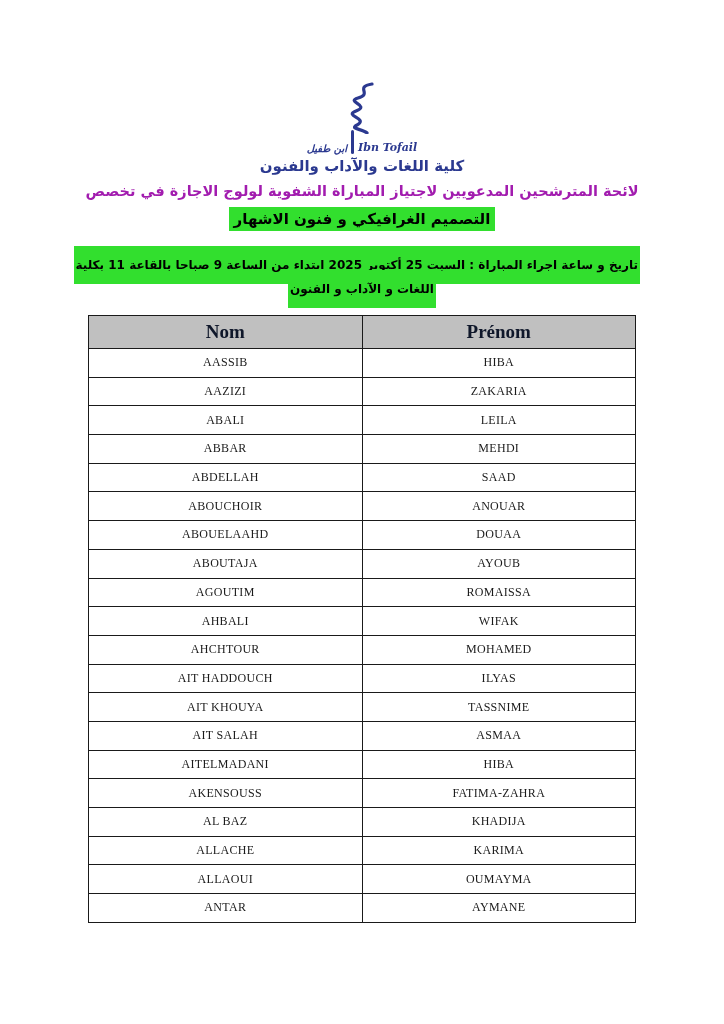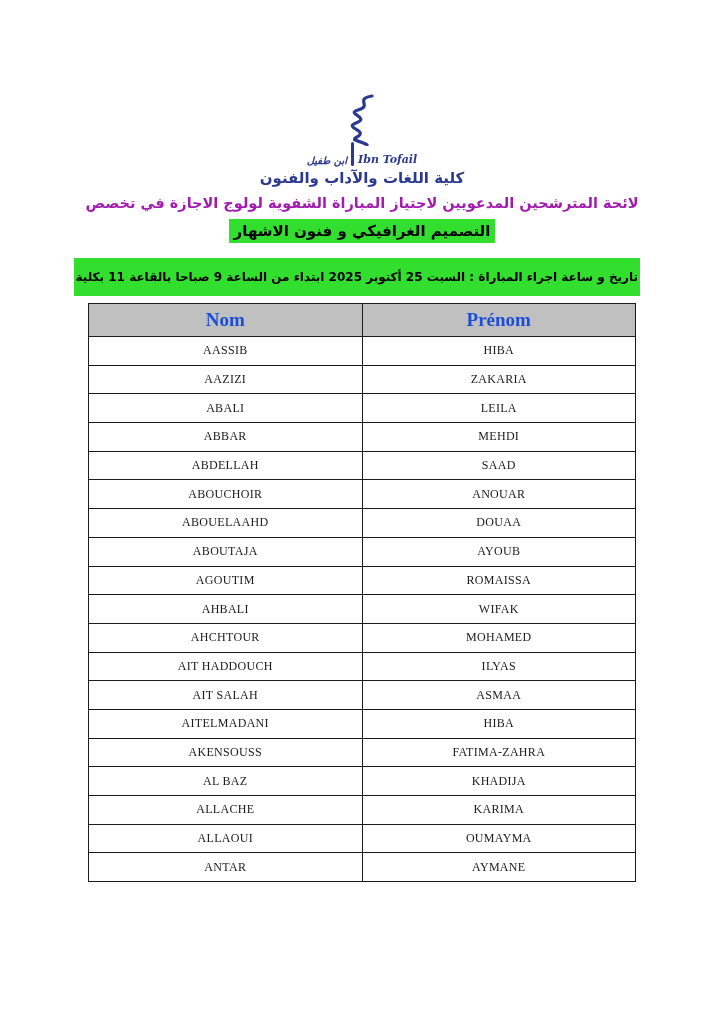--- a/index.html
+++ b/index.html
@@ -14,21 +14,20 @@
   .page {
     width: 724px;
     height: 1024px;
     background: #ffffff;
   }
 
   
   .logo {
     padding-top: 82px;
     text-align: center;
-    margin-top: 12px;
   }
   .logo-swirl { display: block; margin: 0 auto; }
   .logo-mid {
     display: flex;
     align-items: flex-end;
     justify-content: center;
     gap: 4px;
     margin-top: -4px;
     color: var(--logo-blue);
   }
@@ -102,21 +101,21 @@
   table.names th, table.names td {
     border: 1px solid #1a1a1a;
     text-align: center;
     vertical-align: middle;
   }
   table.names th {
     background: var(--th-bg);
     font-family: "Liberation Serif", serif;
     font-size: 19px;
     font-weight: bold;
-    color: #1d4ed8;
+    color: #0f172a;
     height: 33px;
   }
   table.names td {
     font-family: "Liberation Serif", serif;
     font-size: 12px;
     color: #1a1a1a;
     height: 28.7px;
     letter-spacing: 0.3px;
   }
 </style>
@@ -138,20 +137,21 @@
   </div>
 
   <div class="doc-title" dir="rtl">لائحة المترشحين المدعويين لاجتياز المباراة الشفوية لولوج الاجازة في تخصص</div>
 
   <div class="specialty-line">
     <span class="hl">التصميم الغرافيكي و فنون الاشهار</span>
   </div>
 
   <div class="schedule-block">
     <span class="hl">تاريخ و ساعة اجراء المباراة : السبت 25 أكتوبر 2025 ابتداء من الساعة 9 صباحا بالقاعة 11 بكلية</span><br>
+    <span class="hl">اللغات و الآداب و الفنون</span>
   </div>
 
   <table class="names">
     <thead>
       <tr>
         <th>Nom</th>
         <th>Prénom</th>
       </tr>
     </thead>
     <tbody>
@@ -197,20 +197,24 @@
         </tr>
         <tr>
           <td>AHCHTOUR</td>
           <td>MOHAMED</td>
         </tr>
         <tr>
           <td>AIT HADDOUCH</td>
           <td>ILYAS</td>
         </tr>
         <tr>
+          <td>AIT KHOUYA</td>
+          <td>TASSNIME</td>
+        </tr>
+        <tr>
           <td>AIT SALAH</td>
           <td>ASMAA</td>
         </tr>
         <tr>
           <td>AITELMADANI</td>
           <td>HIBA</td>
         </tr>
         <tr>
           <td>AKENSOUSS</td>
           <td>FATIMA-ZAHRA</td>

